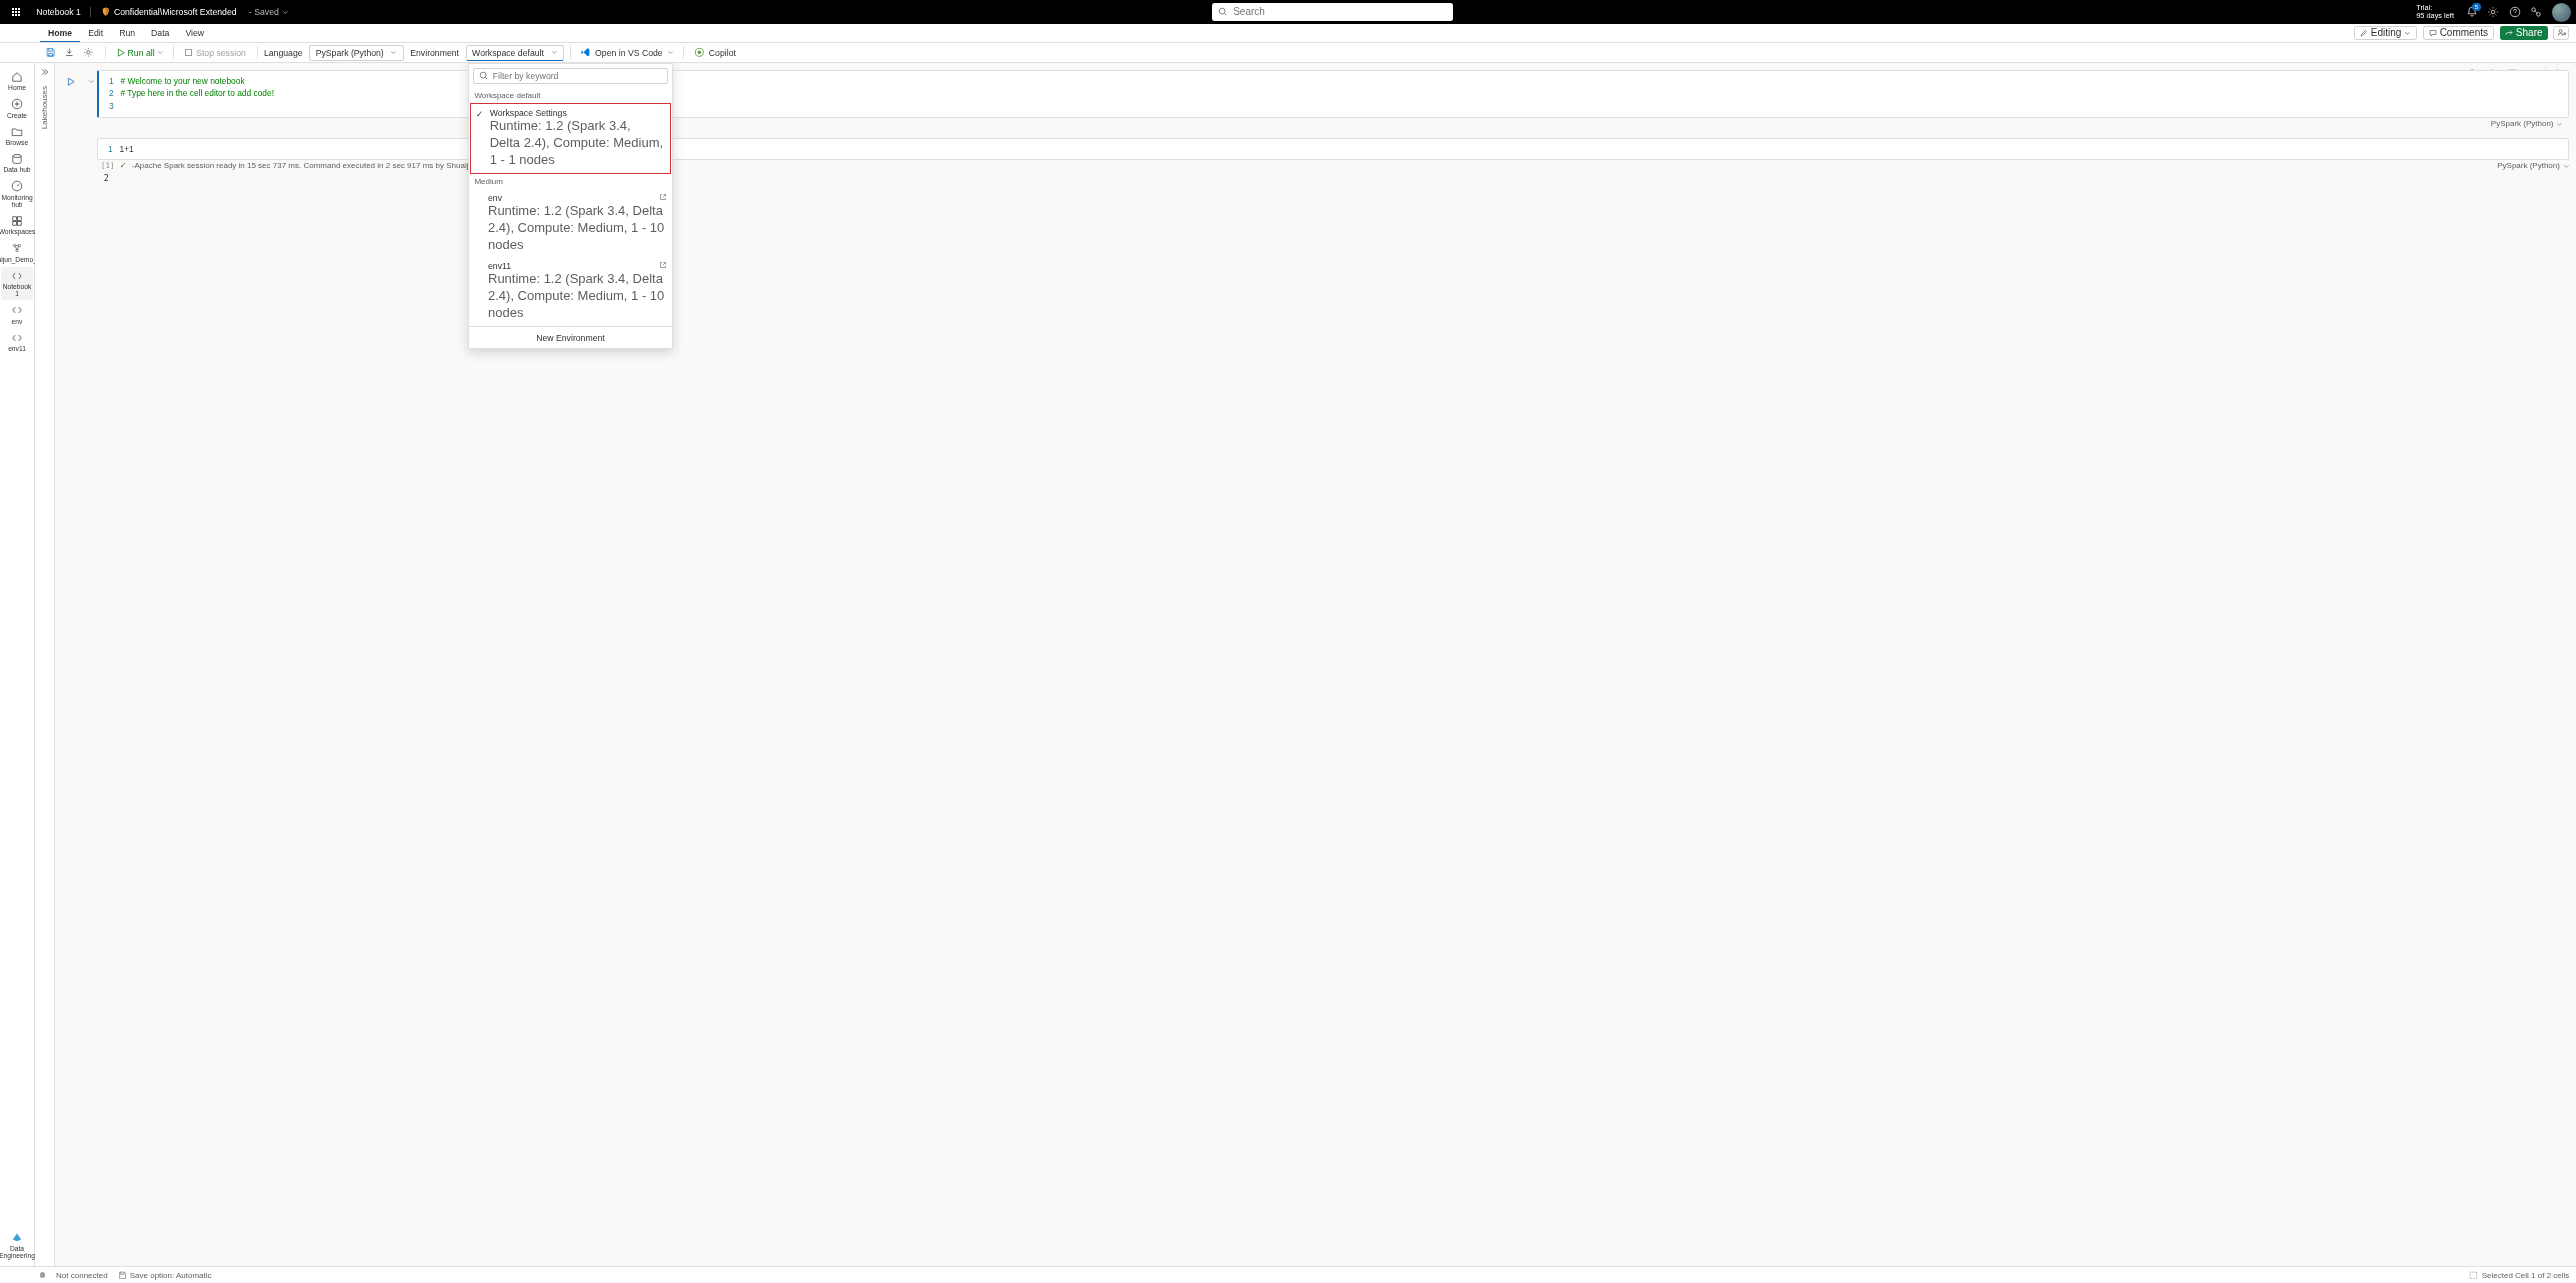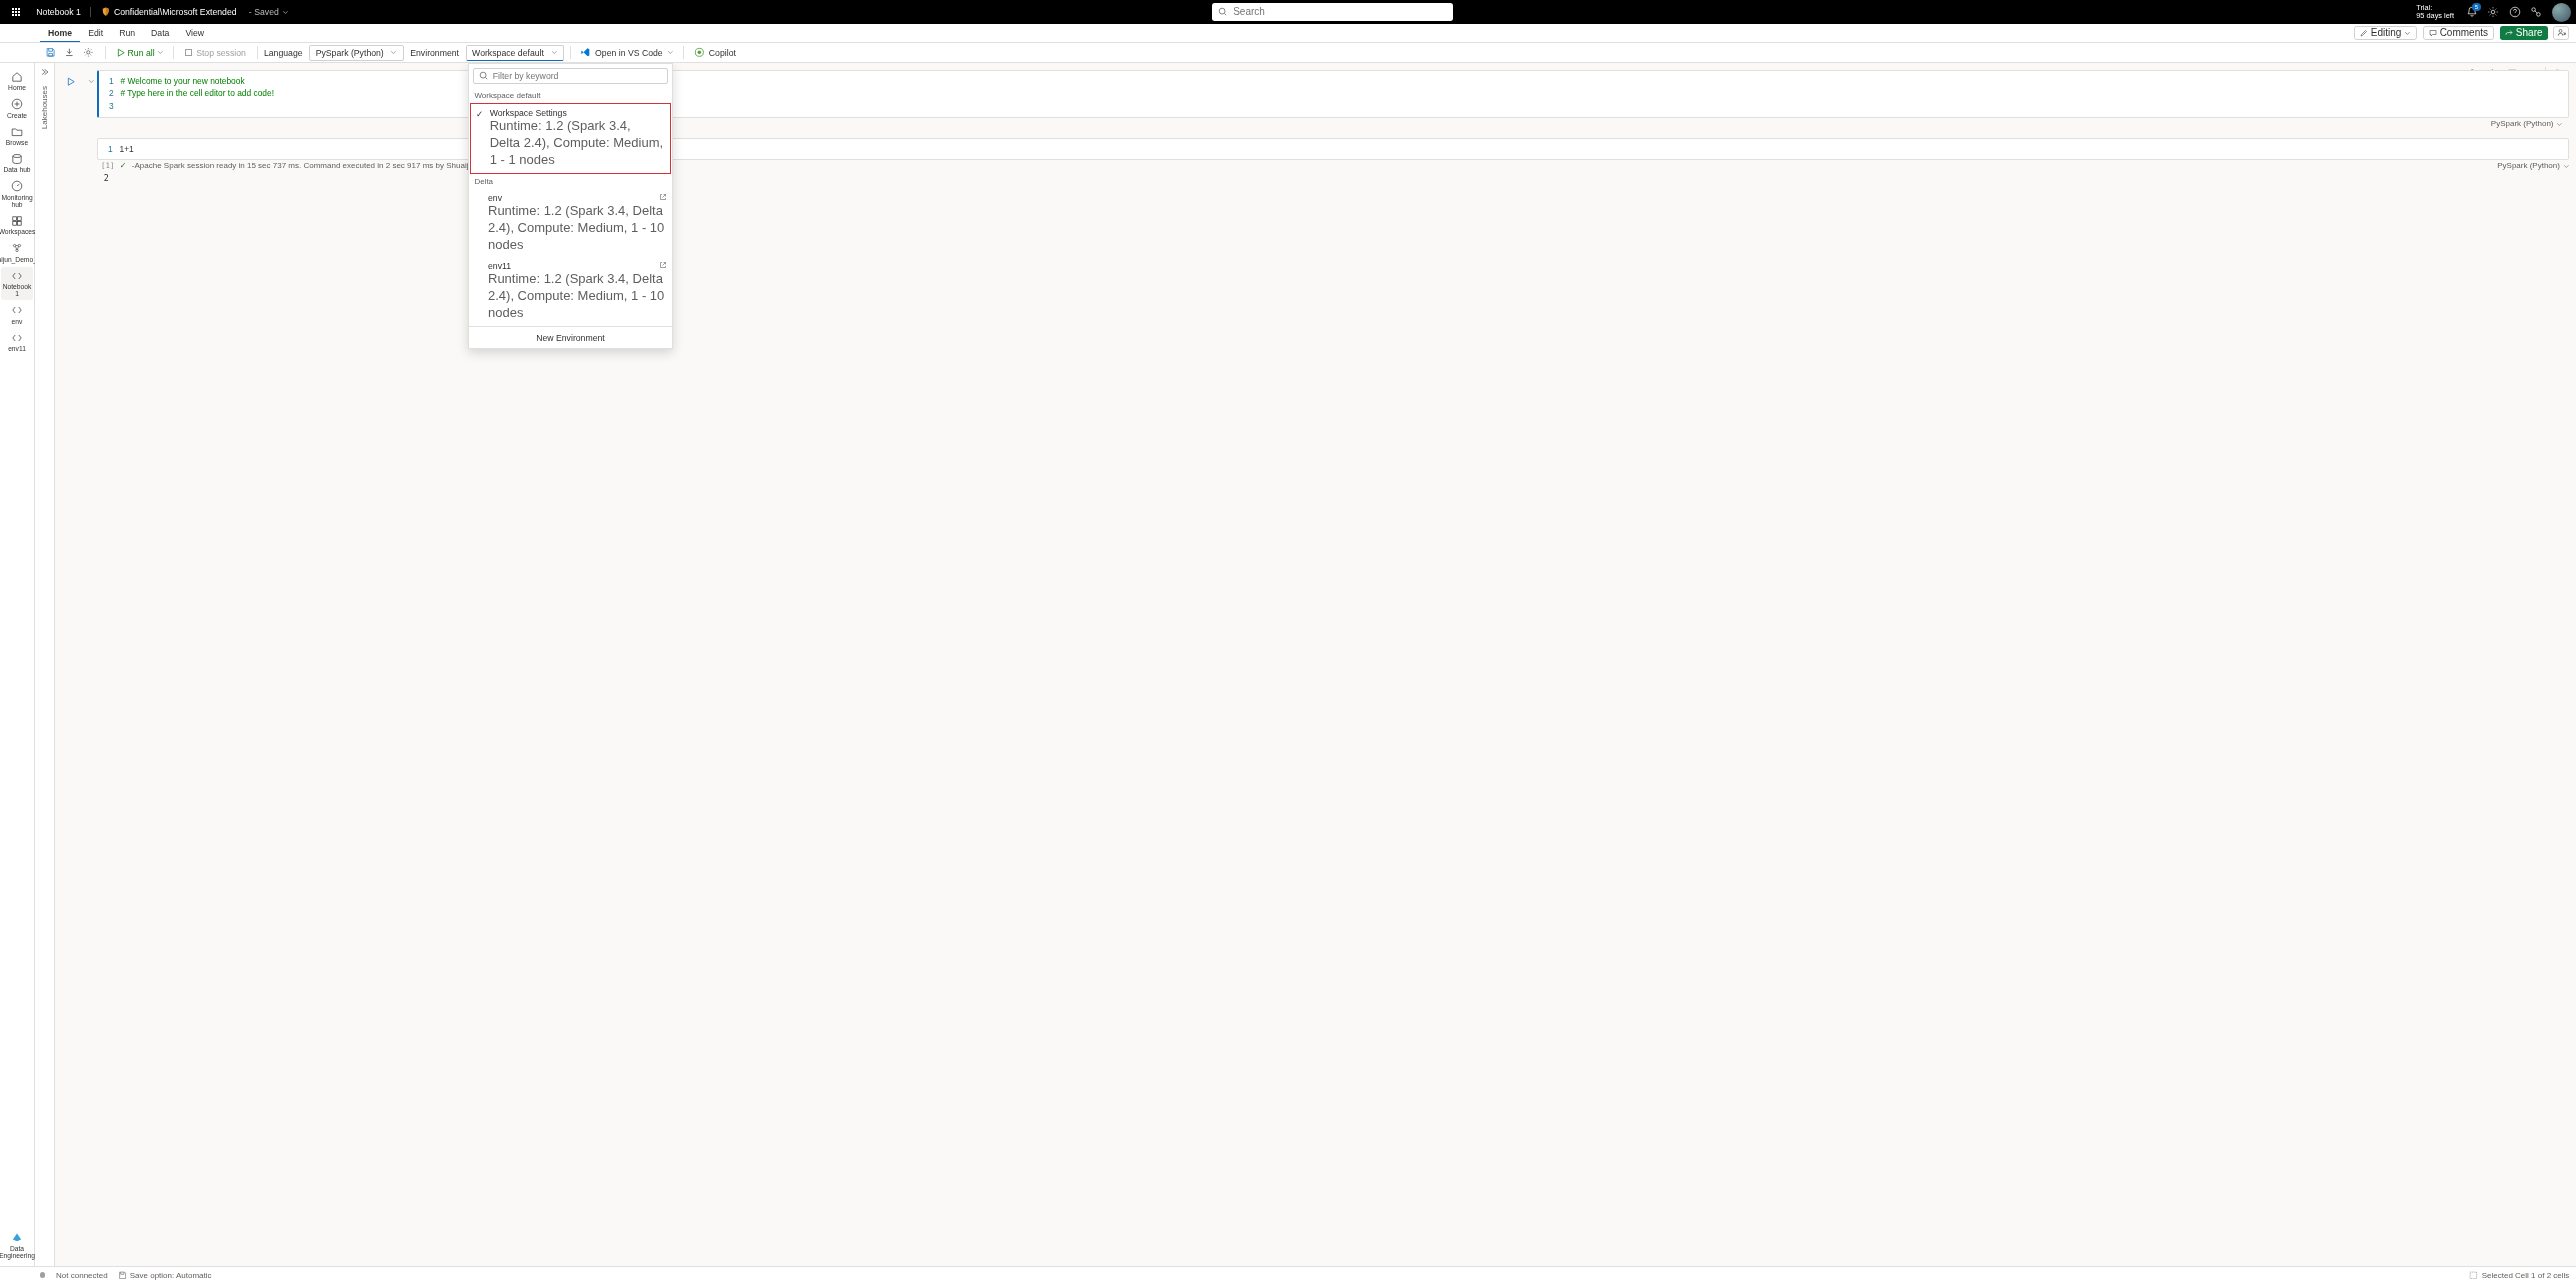--- a/index.html
+++ b/index.html
@@ -480,21 +480,21 @@
               <path d="M11 11l3 3" stroke="#616161" stroke-width="1.3"></path>
             </svg>
           <input type="text" placeholder="Filter by keyword" style="">
         </div>
         <div class="env-section-label">Workspace default</div>
         <div class="env-item highlighted">
           <span class="check-mark">✓</span>
           <div class="env-item-title">Workspace Settings</div>
           <div class="env-item-sub">Runtime: 1.2 (Spark 3.4, Delta 2.4), Compute: Medium, 1 - 1 nodes</div>
         </div>
-        <div class="env-section-label">Delta</div>
+        <div class="env-section-label">Medium</div>
         <div class="env-items-area">
           <div class="env-item">
             <div class="env-item-title">env</div>
             <div class="env-item-sub">Runtime: 1.2 (Spark 3.4, Delta 2.4), Compute: Medium, 1 - 10 nodes</div>
             <span class="open-icon">
               <svg width="8" height="8" viewBox="0 0 16 16">
                   <path d="M6 3H3v10h10v-3M9 3h4v4M13 3l-6 6" stroke="#605e5c" fill="none" stroke-width="1.2"></path>
                 </svg>
             </span>
           </div>

